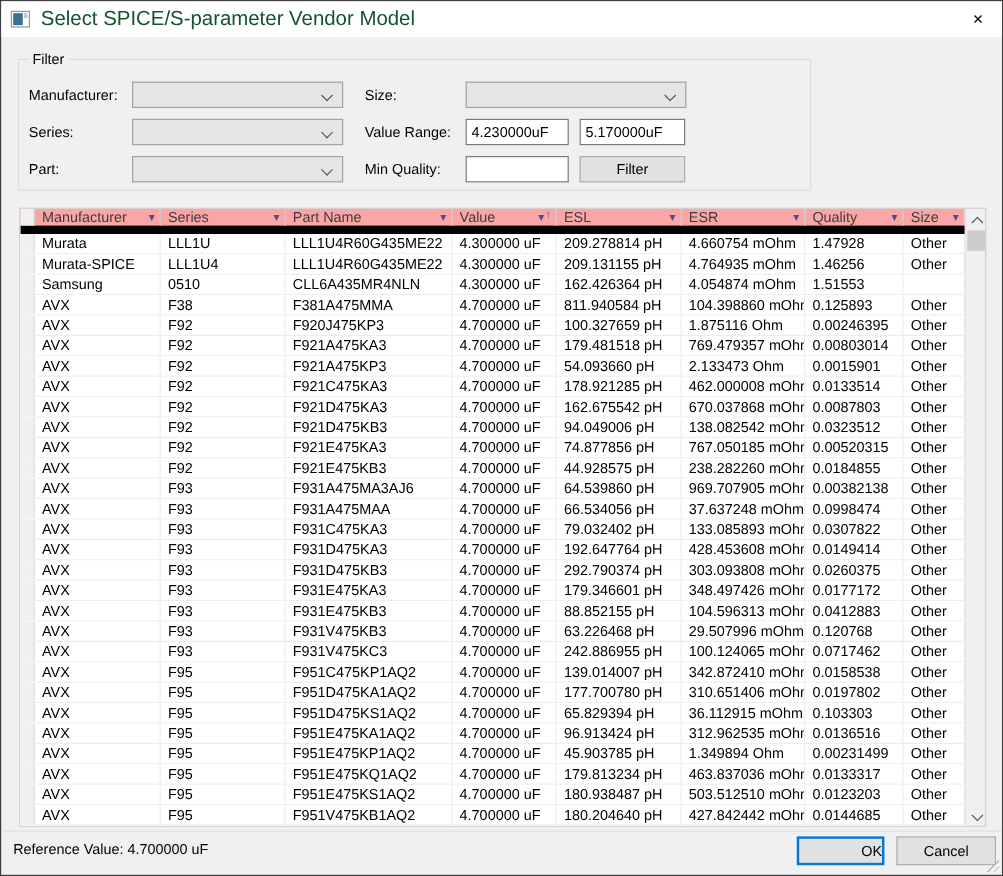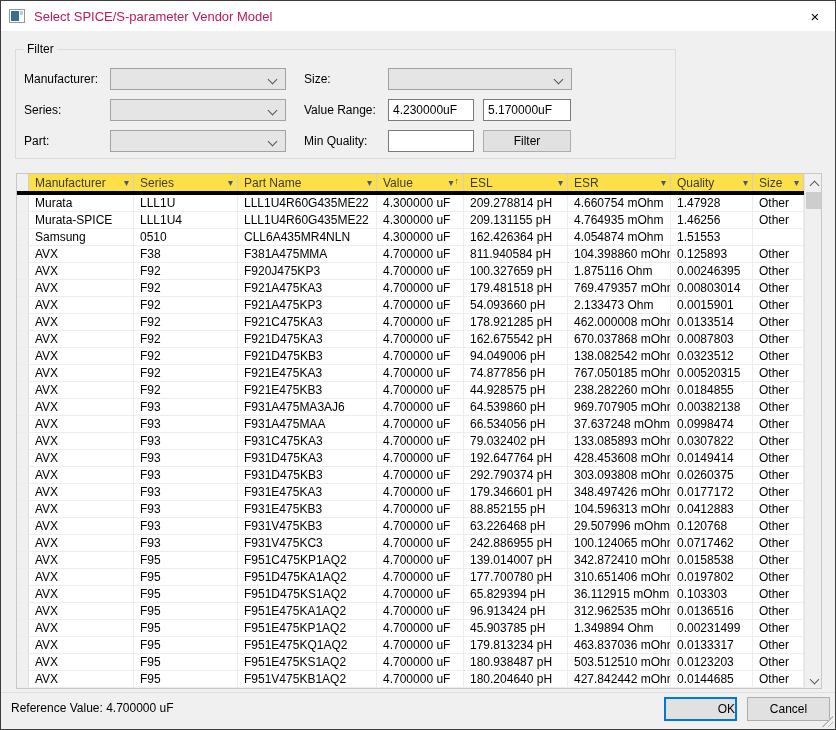--- a/index.html
+++ b/index.html
@@ -21,21 +21,21 @@
     position:relative; flex:none;
   }
   .app-icon::before {
     content:""; position:absolute; left:1px; top:1px; bottom:1px; width:8px;
     background:#39708f;
   }
   .app-icon::after {
     content:""; position:absolute; right:1px; top:1px; width:3px; height:4px;
     background:#b9cbd6;
   }
-  .title-text { margin-left:9px; font-size:13px; color:#be185d; }
+  .title-text { margin-left:9px; font-size:17px; color:#14532d; }
   .close-btn {
     margin-left:auto; width:40px; height:30px; display:flex;
     align-items:center; justify-content:center; font-size:15px; color:#000;
     cursor:default;
   }
 
   
   .groupbox {
     position:absolute; left:14px; top:48px; width:661px; height:110px;
     border:1px solid #dcdcdc;
@@ -68,22 +68,22 @@
     text-align:center;
   }
 
   
   .table-wrap {
     position:absolute; left:15px; top:172px; width:806px; height:516px;
     background:#ffffff; border:1px solid #c8c8c8; overflow:hidden;
   }
   .grid { position:absolute; left:0; top:0; right:17px; bottom:0; }
   .theader {
-    display:flex; height:21px; background:#fde047;
-    border-bottom:4px solid #000000;
+    display:flex; height:21px; background:#fca5a5;
+    border-bottom:7px solid #000000;
   }
   .hind {
     width:12px; flex:none; background:#f0f0f0; border-right:1px solid #cfcfcf;
   }
   .hcell {
     flex:none; display:flex; align-items:center; padding:0 4px 0 6px;
     border-right:1px solid #cfcfcf; color:#3c3c3c; overflow:hidden;
     white-space:nowrap;
   }
   .hlabel { flex:1 1 auto; overflow:hidden; }

